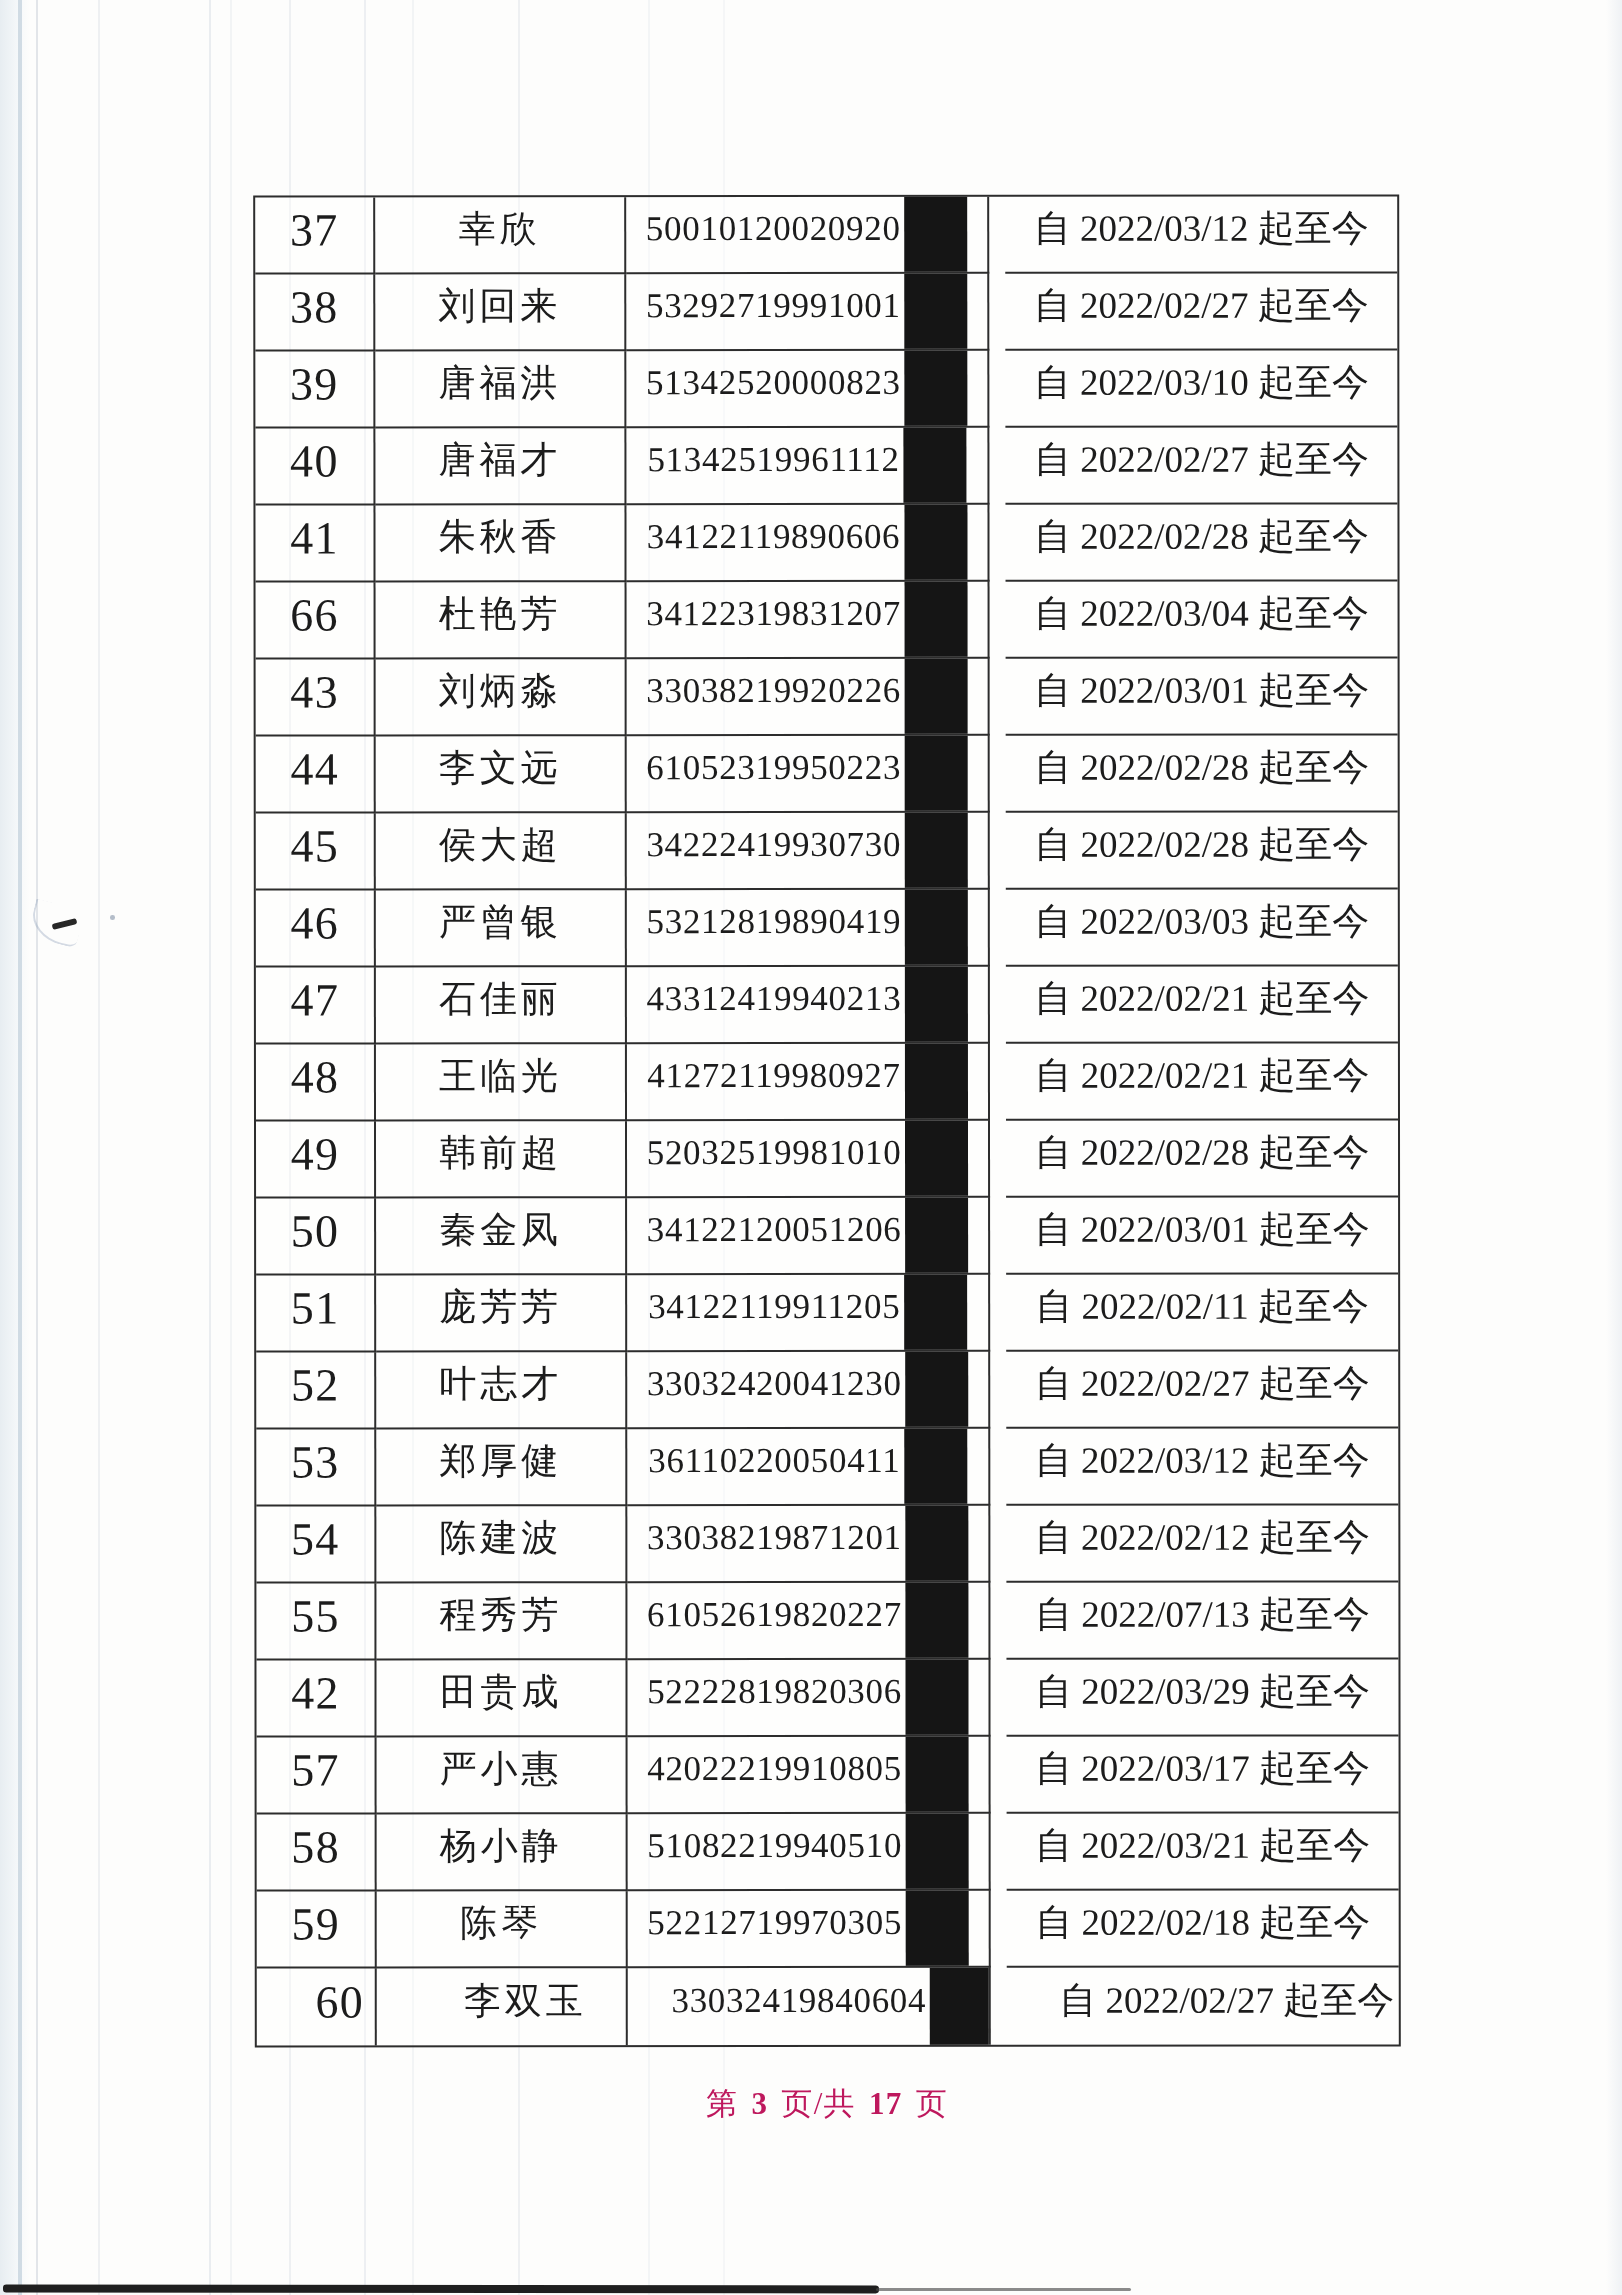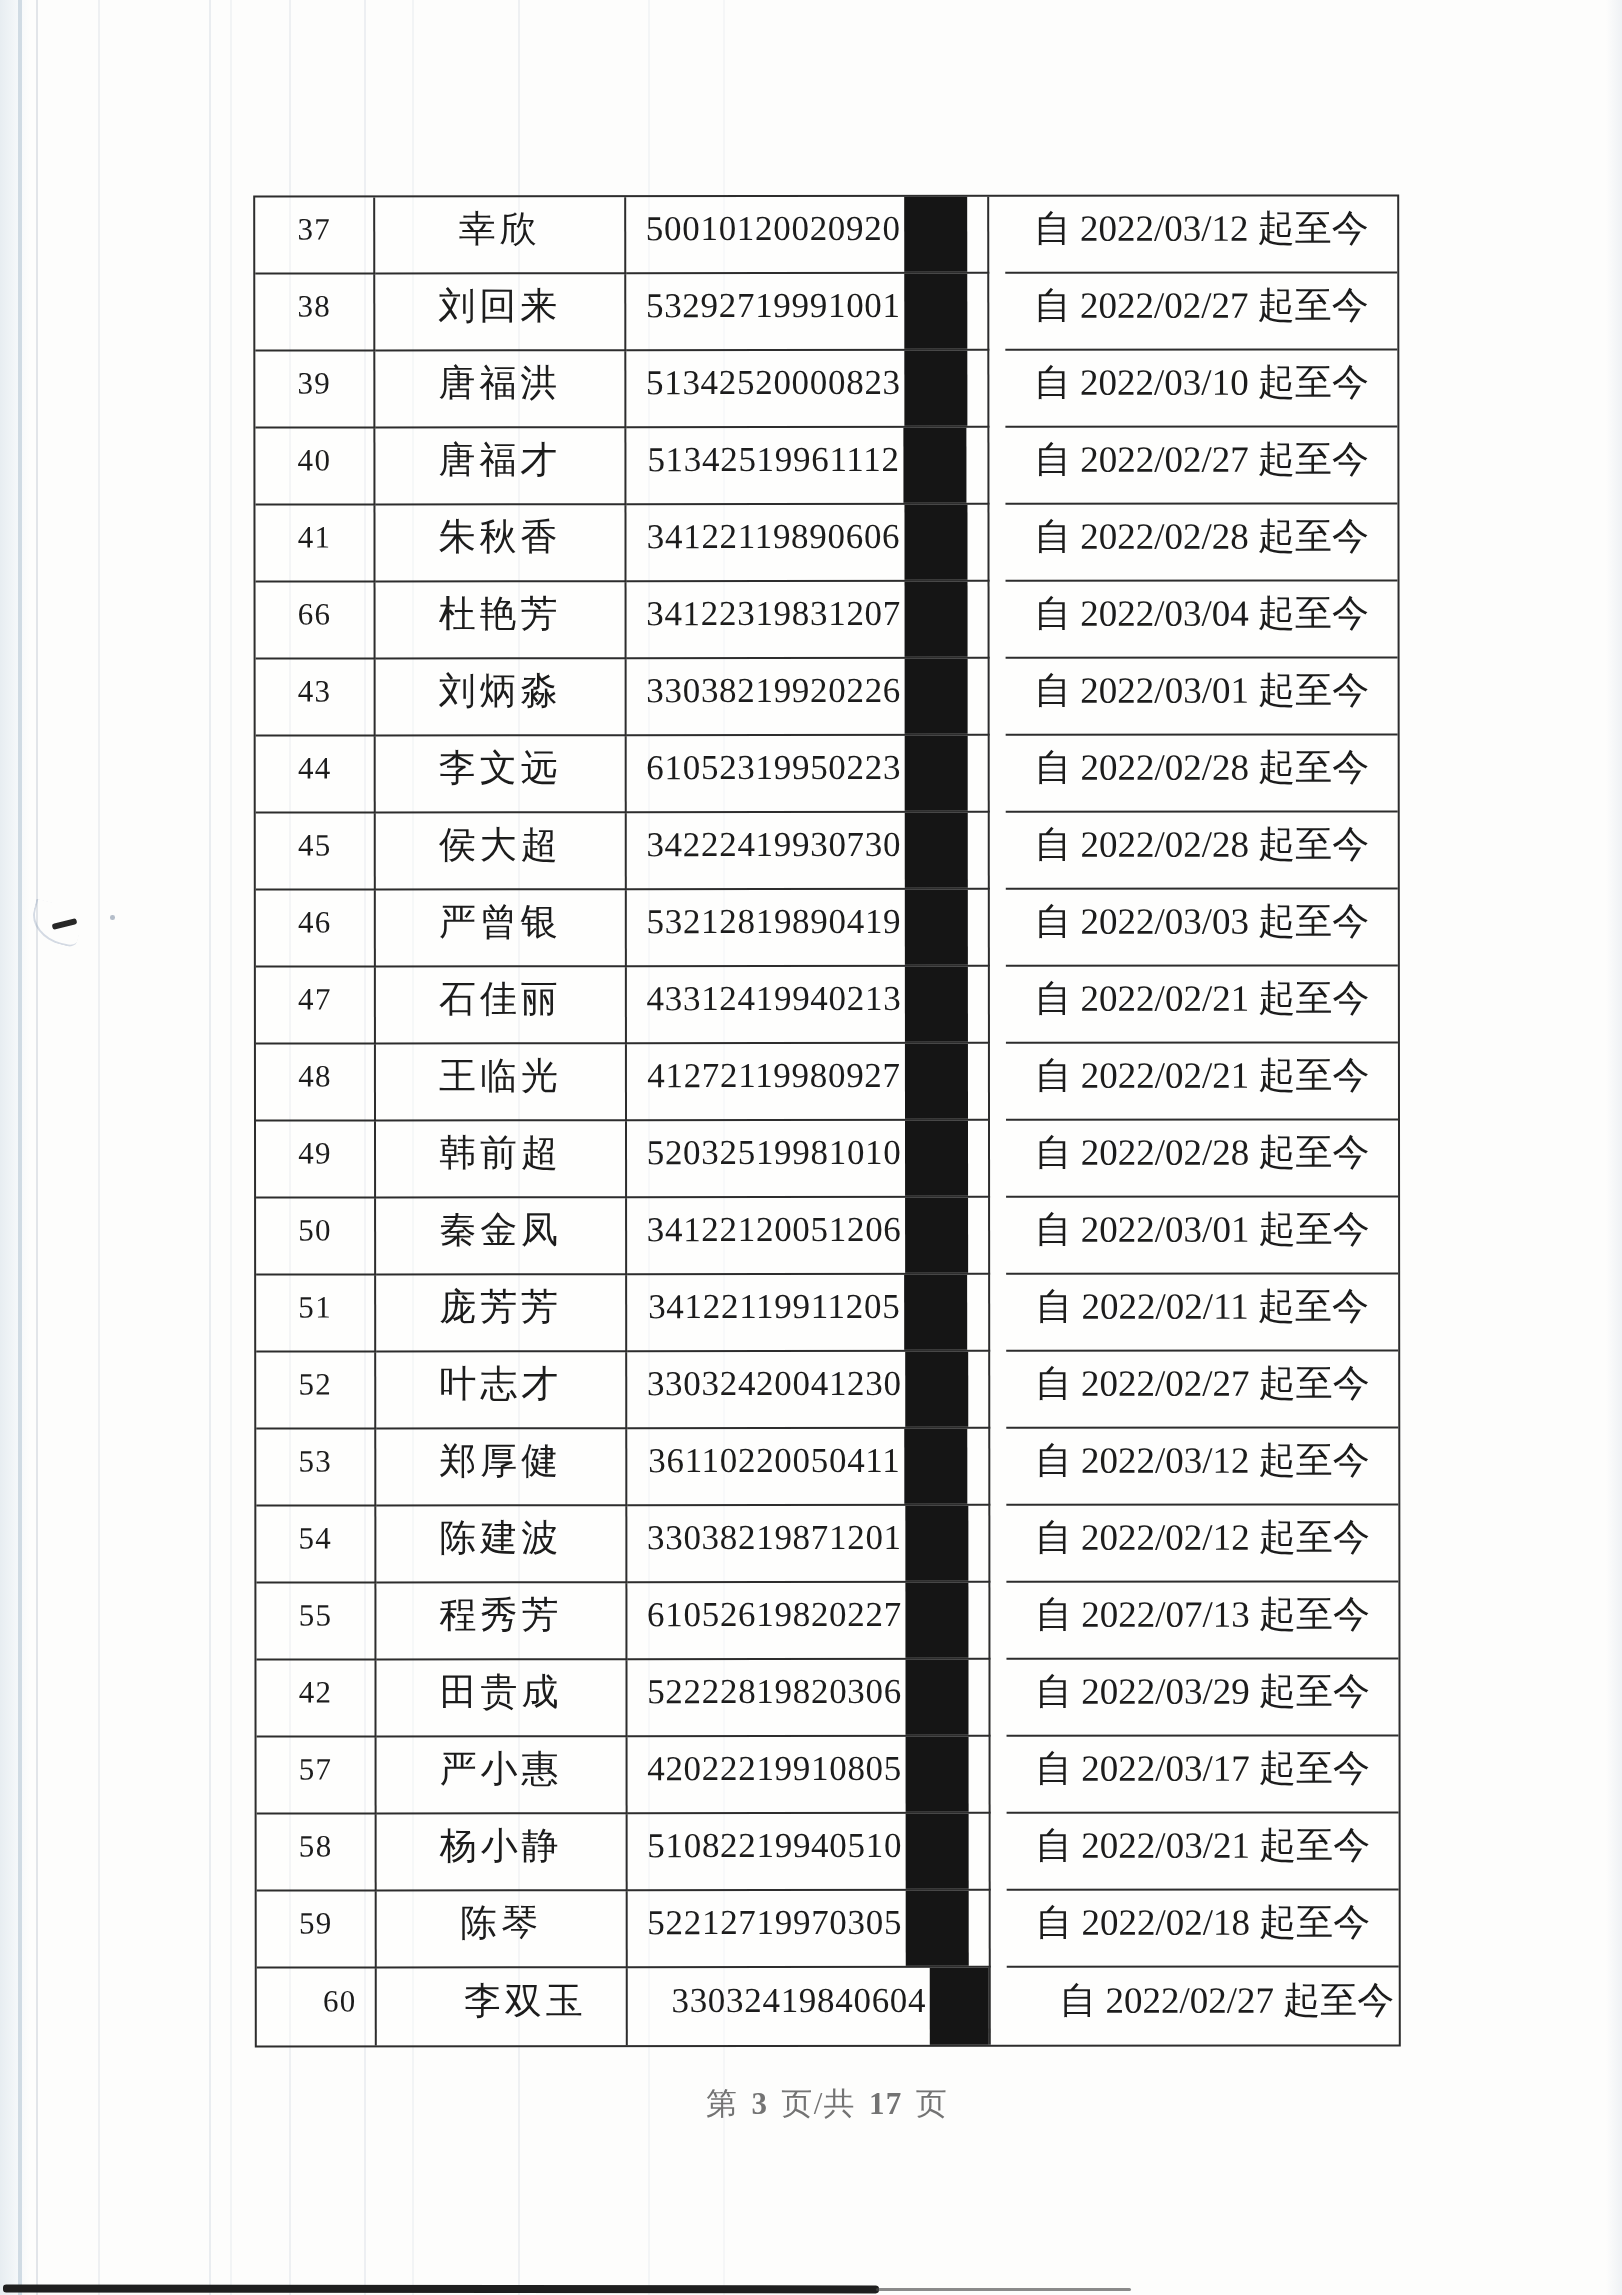--- a/index.html
+++ b/index.html
@@ -75,36 +75,36 @@
   .cell {
     border-right:2px solid #2d2d2d;
     border-bottom:2px solid #2d2d2d;
     display:flex; align-items:center; justify-content:center;
     padding-bottom:10.5px; box-sizing:border-box;
     overflow:hidden;
   }
   .cell.c4 { border-right:none;margin-left:16px; }
   .trow:last-child .cell { border-bottom:none;padding-left:48px; }
 
-  .no-cell   { font-size:31px; letter-spacing:1.3px; }
+  .no-cell   { font-size:46px; letter-spacing:1.3px; }
   .name-cell { font-size:37px; letter-spacing:3.9px; }
   .id-cell   { font-size:35px; letter-spacing:0.7px; white-space:nowrap; }
   .date-cell { font-size:37px; white-space:nowrap; }
 
   .redaction {
     display:inline-block; width:63px; height:89px;
     background:#151515; margin-left:3.9px;
     transform:translateY(9.2px);
     flex:0 0 auto;
   }
 
   
   .footer {
     position:absolute; left:254px; top:2083px; width:1146px;
-    text-align:center; font-size:31px; color:#737373;
+    text-align:center; font-size:31px; color:#be185d;
     letter-spacing:1.3px;
   }
   .footer span { margin:0 5.2px; }
   .footer .num { font-weight:bold; margin:0 7.9px; }
 </style>
 </head>
 <body>
 
 <div class="page">
 

